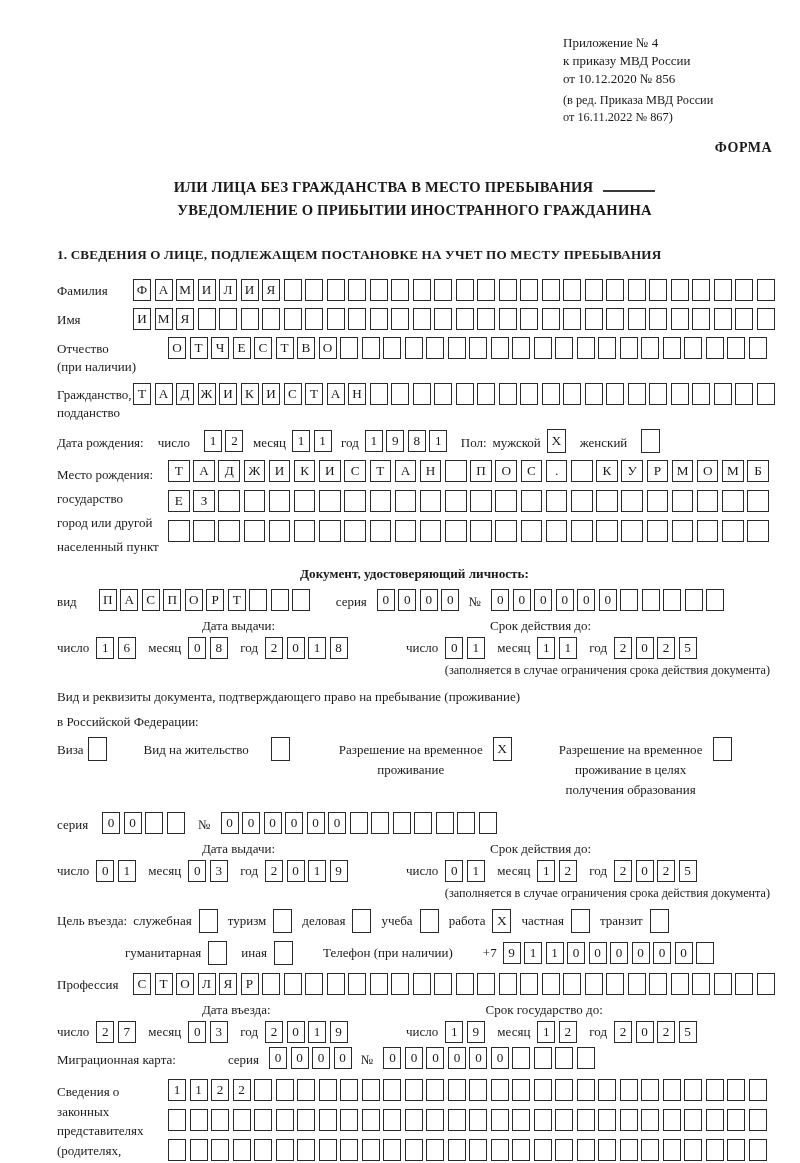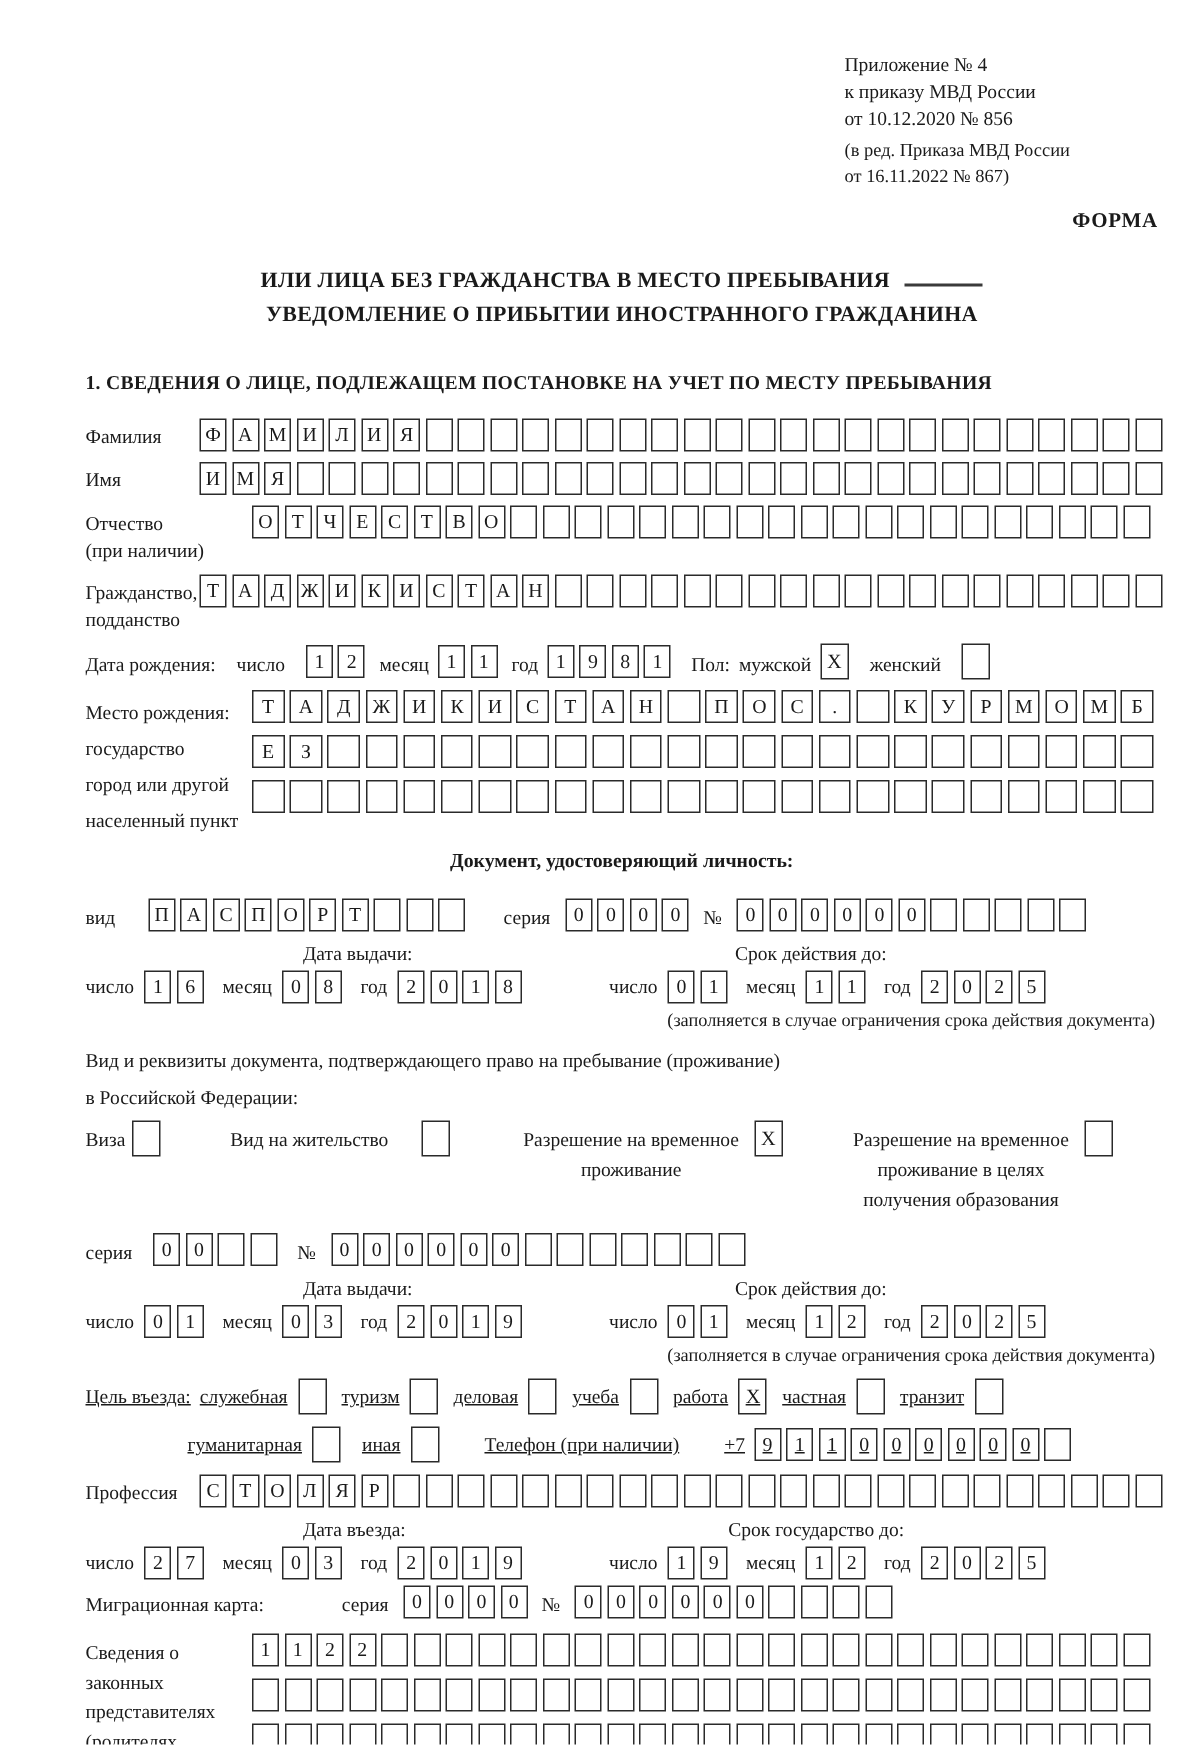--- a/index.html
+++ b/index.html
@@ -44,39 +44,39 @@
     text-align:center; font-size:13.5px; line-height:21px;
   }
   .dlab { flex:none; padding-top:3px; }
 
   .gap6  { margin-left:6px; }
   .gap10 { margin-left:10px; }
   .gap14 { margin-left:14px; }
   .gap22 { margin-left:22px; }
   .gap30 { margin-left:30px; }
 
-  .doc-head { text-align:center; font-weight:bold; margin:2px 0 17px 0; font-size:13.2px; }
+  .doc-head { text-align:center; font-weight:bold; margin:2px 0 7px 0; font-size:13.2px; }
 
   .dates-heads { display:flex; margin:4px 0 3px 0; }
   .dates-heads .h1 { margin-left:145px; }
   .dates-heads .h2 { margin-left:215px; }
   .dates { display:flex; align-items:center; margin-bottom:4px; }
   .dgroup { display:flex; align-items:center; }
   .dgroup .dlab { margin-right:7px; padding-top:0; }
   .dgroup .cells { margin-right:9px; }
   .g2 { margin-left:46px; }
   .note { text-align:right; font-size:12.2px; margin:0 2px 8px 0; }
 
   .intro { line-height:1.7; margin-bottom:2px; }
   .permits { display:flex; align-items:flex-start; margin:4px 0 12px 0;gap:25px; }
   .permit-item { display:flex; align-items:flex-start; }
   .permit-item .txt { text-align:center; line-height:1.55; padding-top:3px; }
   .permit-item .checkbox { margin-left:10px; }
 
-  .purpose { display:flex; align-items:center; margin-bottom:8px;text-decoration:underline; }
+  .purpose { display:flex; align-items:center; margin-bottom:8px; }
   .purpose .dlab { padding-top:0; }
   .purpose .checkbox { margin-left:7px; }
   .indent68 { margin-left:68px; }
 </style>
 </head>
 <body>
 
 <div class="page">
 
   <div class="annex">
@@ -447,21 +447,21 @@
   <div class="note">(заполняется в случае ограничения срока действия документа)</div>
 
   <div class="intro">Вид и реквизиты документа, подтверждающего право на пребывание (проживание)</div>
   <div class="intro">в Российской Федерации:</div>
 
   <div class="permits">
     <div class="permit-item">
       <div class="txt">Виза</div>
       <span class="checkbox" style="margin-left:4px"></span>
     </div>
-    <div class="permit-item" style="margin-left:22px">
+    <div class="permit-item" style="margin-left:12px">
       <div class="txt">Вид на жительство</div>
       <span class="checkbox" style="margin-left:22px"></span>
     </div>
     <div class="permit-item" style="margin-left:24px">
       <div class="txt">
         <div>Разрешение на временное</div>
         <div>проживание</div>
       </div>
       <span class="checkbox">X</span>
     </div>

